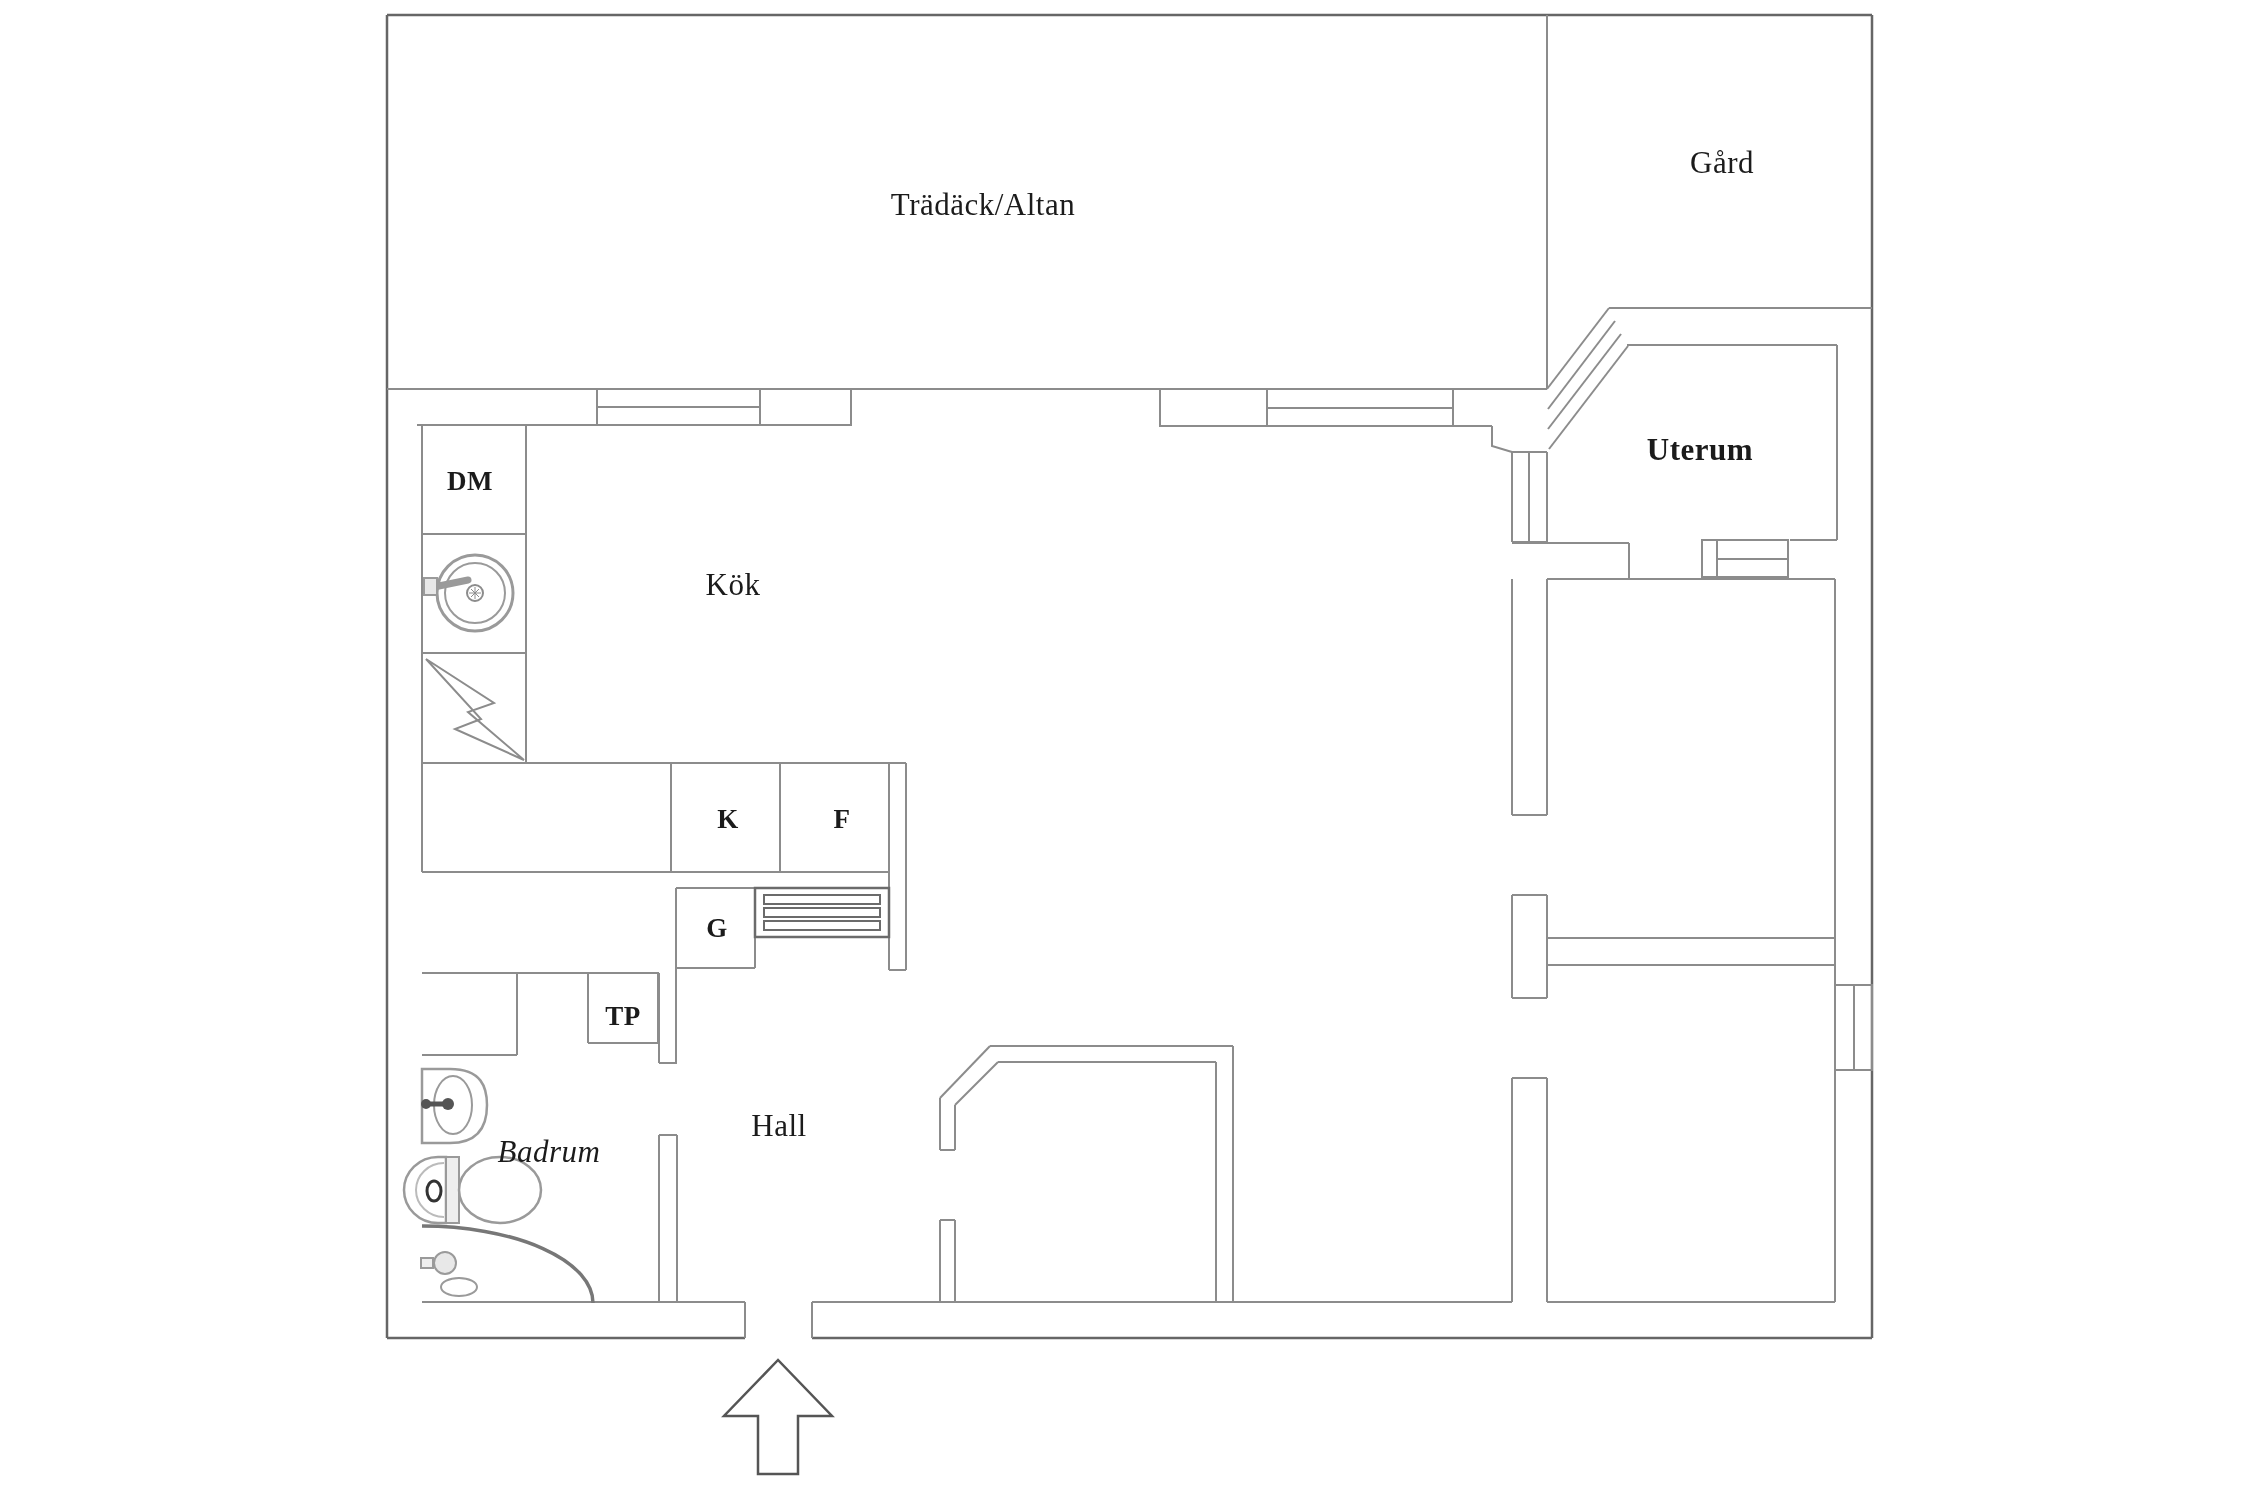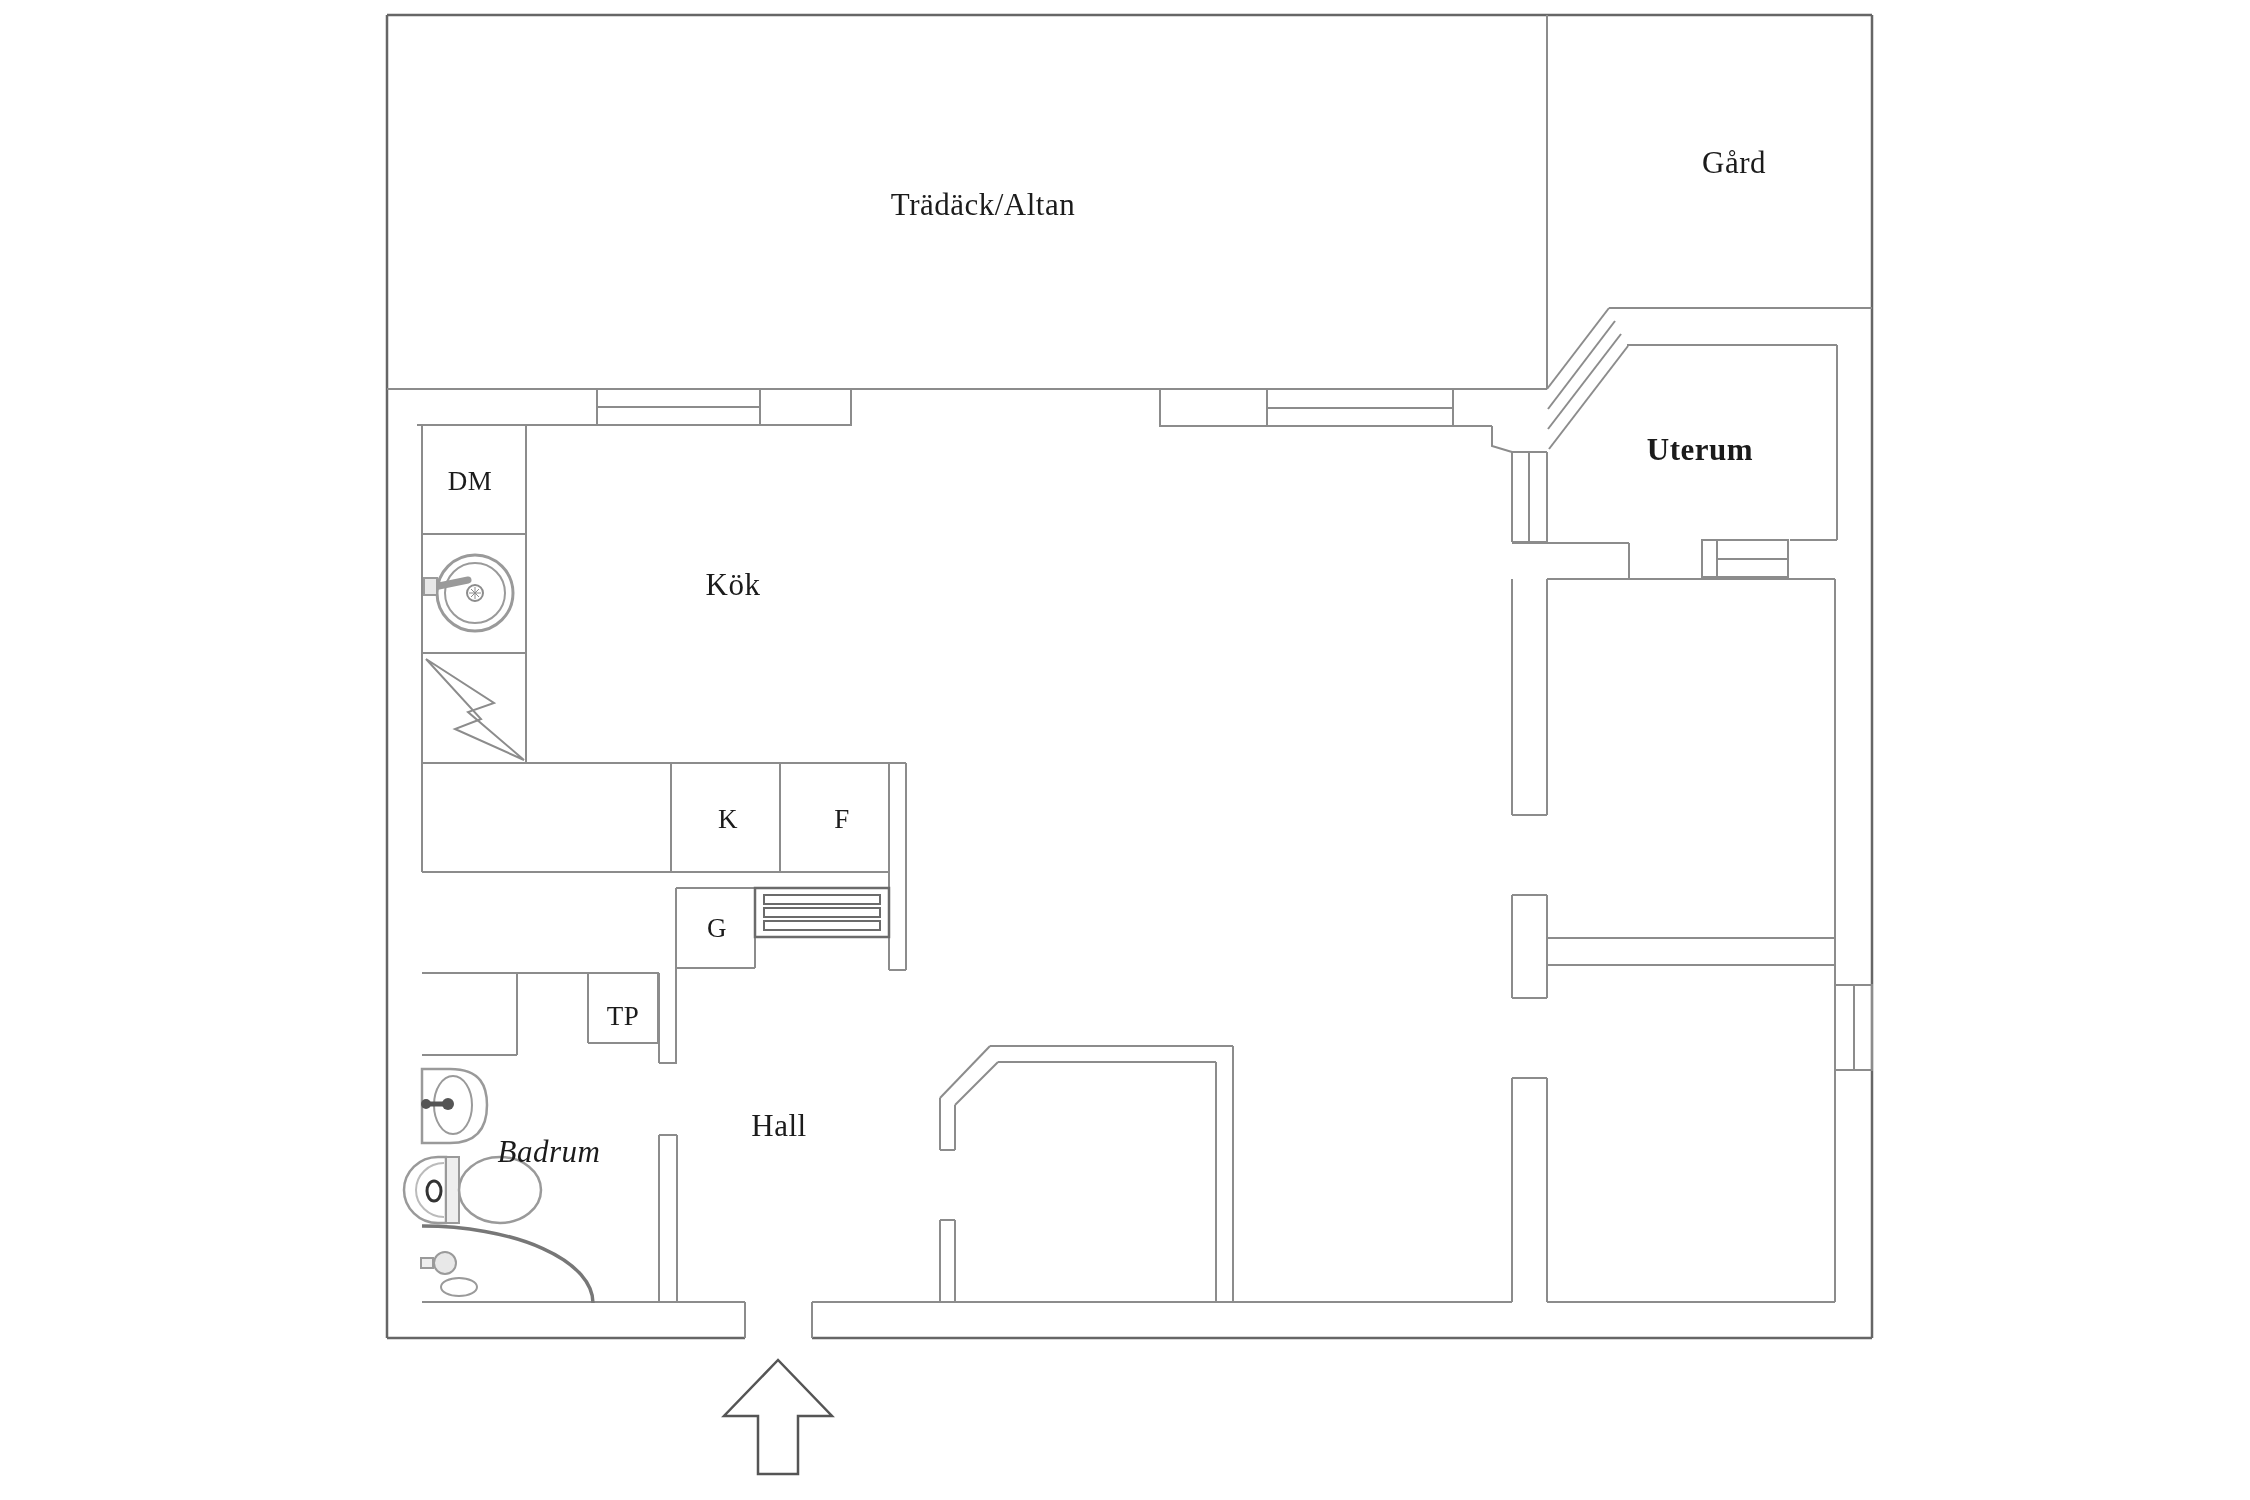--- a/index.html
+++ b/index.html
@@ -2,21 +2,21 @@
 <html><head>
 <meta charset="utf-8">
 <style>
   html,body{margin:0;padding:0;background:#ffffff;}
   .plan{position:relative;width:2250px;height:1500px;background:#ffffff;overflow:hidden;
         font-family:"Liberation Serif", serif;}
   .plan svg{position:absolute;left:0;top:0;}
   .room-label{position:absolute;transform:translate(-50%,-50%);white-space:nowrap;
               color:#1b1b1b;letter-spacing:0.5px;}
   .room-label.large{font-size:31px;}
-  .room-label.small{font-size:27px;}
+  .room-label.small{font-size:27px;font-weight:bold;}
   line,path,rect,polygon,polyline,ellipse,circle{vector-effect:none;}
 </style>
 </head>
 <body>
 
 <div class="plan">
 
   <svg width="2250" height="1500" viewBox="0 0 2250 1500">
 
     <g stroke="#666666" stroke-width="2.5" fill="none">
@@ -185,21 +185,21 @@
       <ellipse cx="445" cy="1263" rx="11" ry="11" fill="#e8e8e8" stroke="#9a9a9a" stroke-width="2"></ellipse>
       <ellipse cx="459" cy="1287" rx="18" ry="9" fill="#ffffff" stroke="#9a9a9a" stroke-width="2"></ellipse>
     </g>
 
     <g>
       <polygon points="778,1360 724,1416 758,1416 758,1474 798,1474 798,1416 832,1416" fill="#ffffff" stroke="#555555" stroke-width="2.5" stroke-linejoin="miter"></polygon>
     </g>
   </svg>
 
   <div class="room-label large" style="left: 967px; top: 205px; margin-left: 16px;">Trädäck/Altan</div>
-  <div class="room-label large" style="left: 1722px; top: 163px; margin-left: 12px;">Gård</div>
+  <div class="room-label large" style="left: 1722px; top: 163px;">Gård</div>
   <div class="room-label large" style="left: 1700px; top: 450px; font-weight: bold;">Uterum</div>
   <div class="room-label large" style="left: 733px; top: 585px;">Kök</div>
   <div class="room-label small" style="left: 470px; top: 481px;">DM</div>
   <div class="room-label small" style="left: 728px; top: 819px;">K</div>
   <div class="room-label small" style="left: 842px; top: 819px;">F</div>
   <div class="room-label small" style="left: 717px; top: 928px;">G</div>
   <div class="room-label small" style="left: 623px; top: 1016px;">TP</div>
   <div class="room-label large" style="left: 549px; top: 1152px; font-style: italic;">Badrum</div>
   <div class="room-label large" style="left: 779px; top: 1126px;">Hall</div>
 </div>

